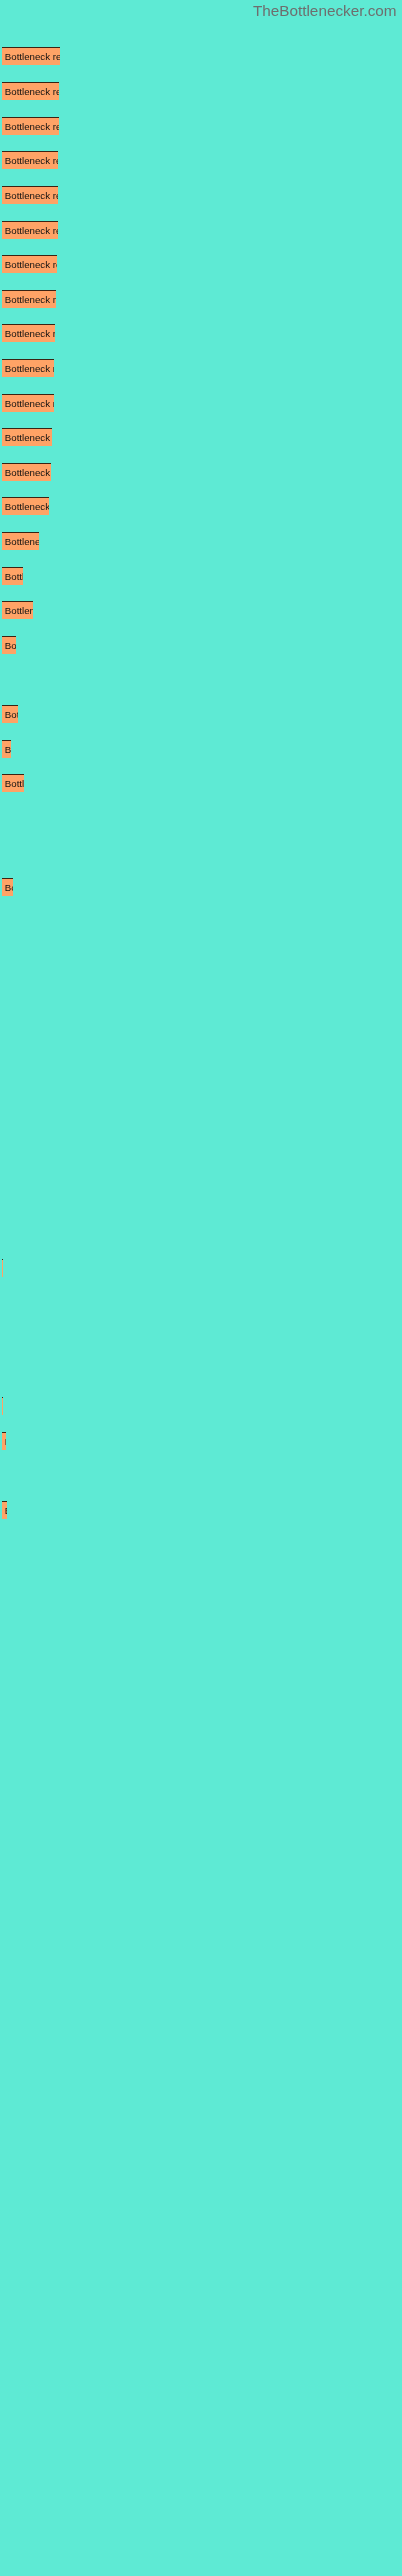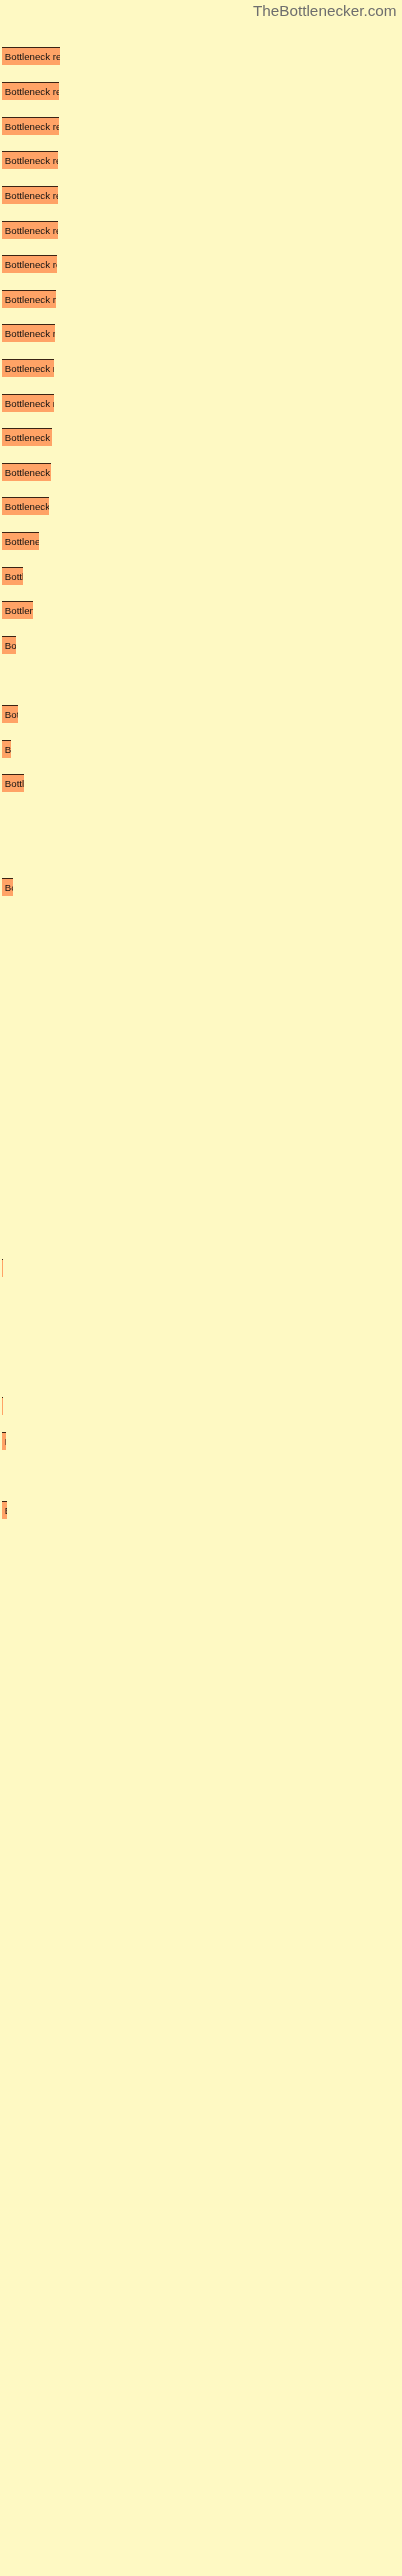--- a/index.html
+++ b/index.html
@@ -12,21 +12,21 @@
     height: 2576px;
     position: relative;
     overflow: hidden;
     font-family: "Liberation Sans", sans-serif;
   }
   #chart-root {
     position: absolute;
     left: 0; top: 0;
     width: 403px;
     height: 2576px;
-    background: #fef9c3;
+    background: #5eead4;
   }
   .watermark {
     position: absolute;
     right: 6.4px;
     top: 1.6px;
     color: #6e6e6e;
     font-size: 15.3px;
     font-family: "Liberation Sans", sans-serif;
     letter-spacing: 0px;
     white-space: nowrap;

